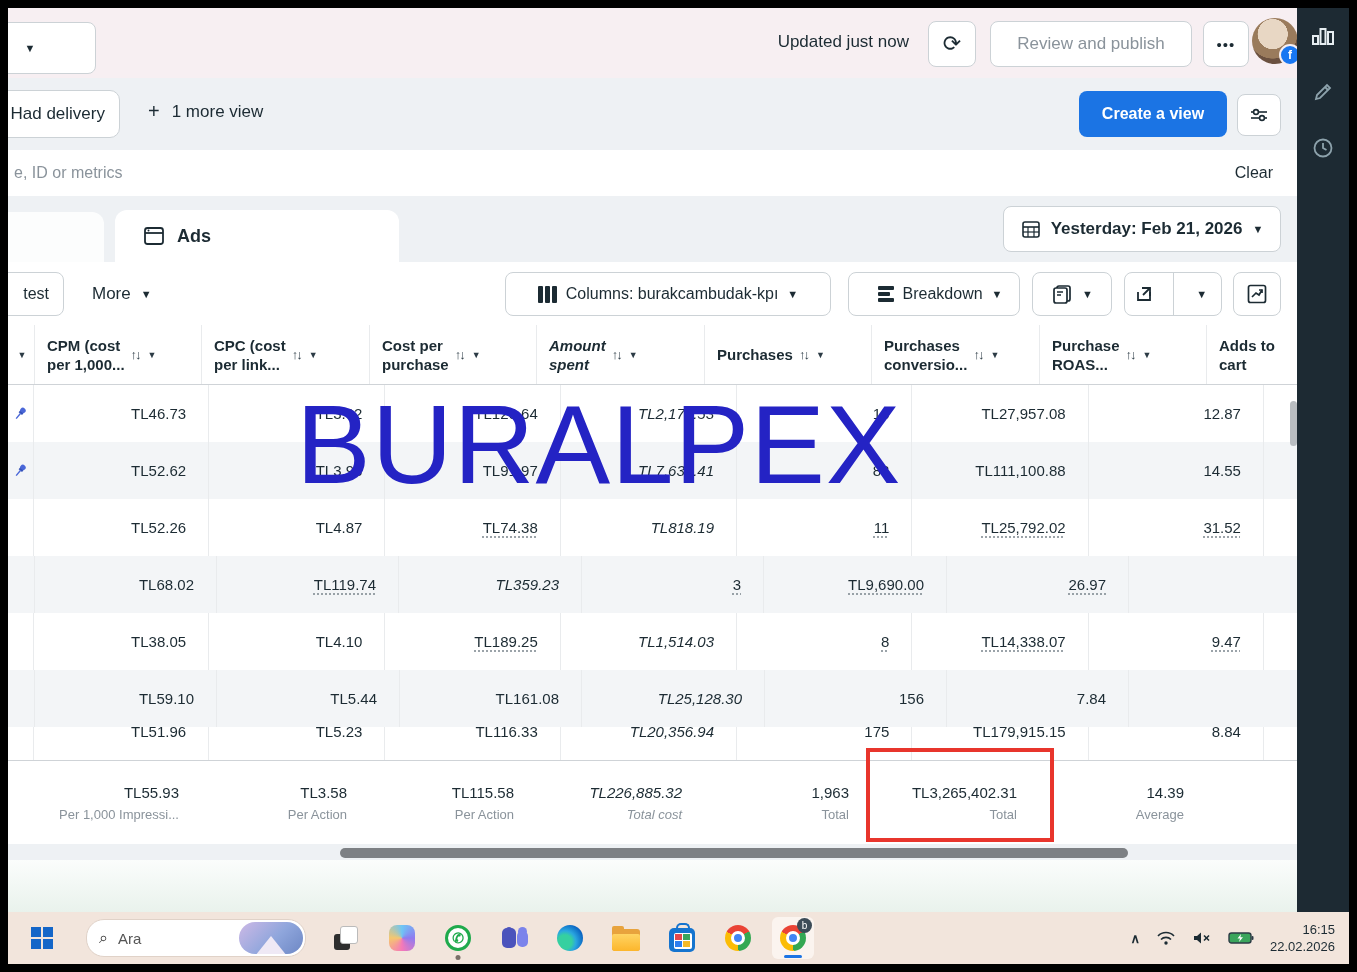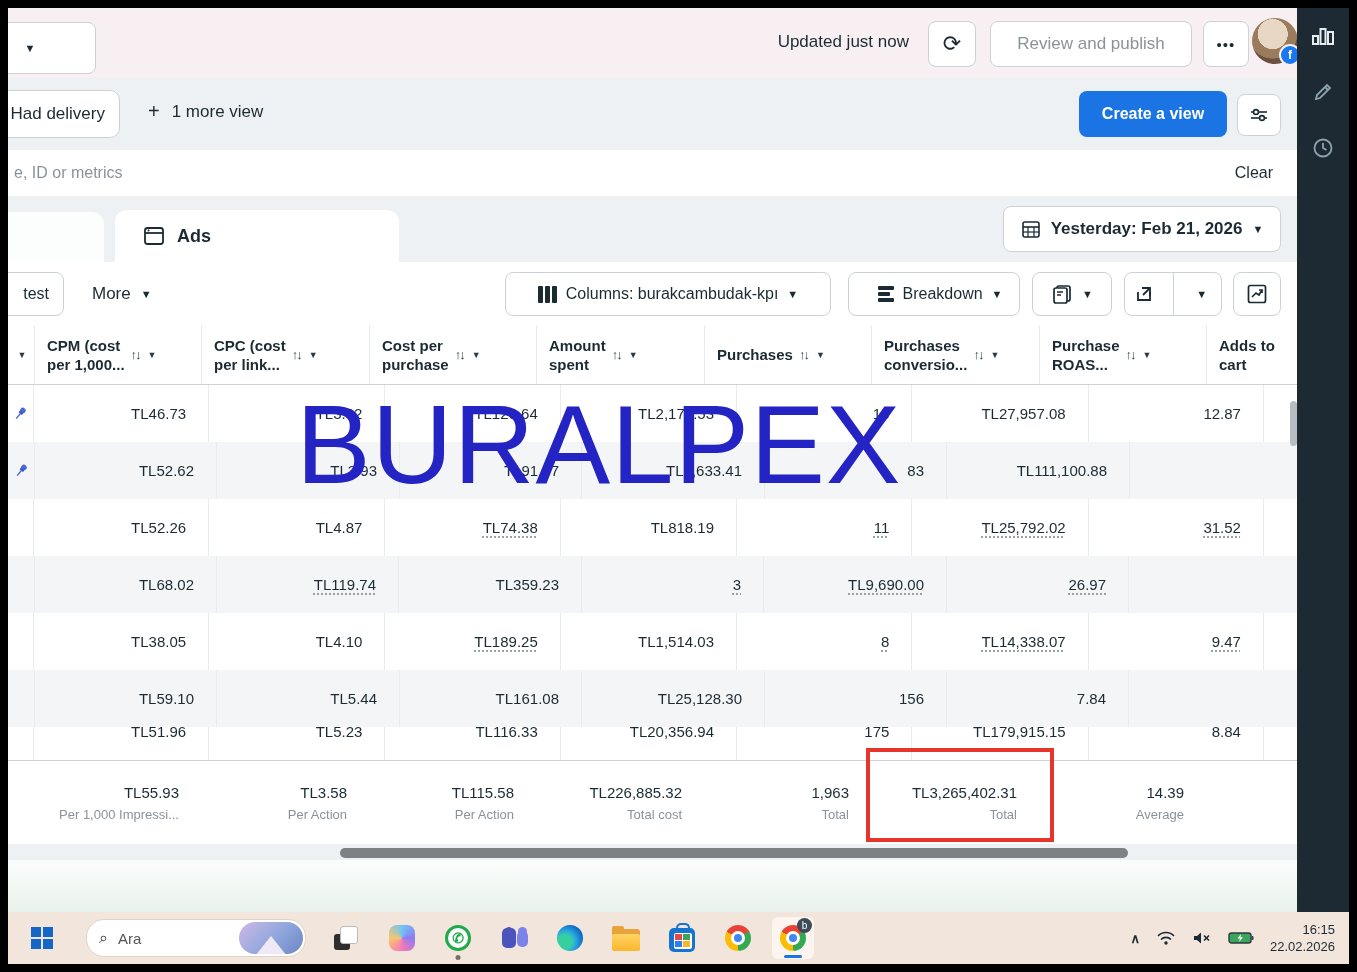--- a/index.html
+++ b/index.html
@@ -61,21 +61,21 @@
   .table{position:absolute;left:0;top:317px;width:100%;background:#fff;}
   .hrow{display:flex;height:59px;border-bottom:1px solid #cfd3d7;background:#fff;}
   .hcell{display:flex;align-items:center;border-right:1px solid #e9ebed;box-sizing:border-box;padding-left:12px;gap:6px;}
   .hlabel{display:flex;flex-direction:column;font-size:15px;font-weight:bold;line-height:19px;}
   .sort{font-size:13px;color:#2c3b45;letter-spacing:-2px;cursor:pointer;}
   .hcaret{font-size:9px;color:#2c3b45;cursor:pointer;margin-left:2px;}
   .trow{display:flex;height:57px;background:#fff;gap:15px;}
   .trow.alt{background:#f3f5f7;}
   .cell{display:flex;align-items:center;justify-content:flex-end;padding-right:22px;box-sizing:border-box;border-right:1px solid #e9ebed;font-size:15px;color:#1c2b33;}
   .c0{width:27px;padding:0;justify-content:center;}
-  .c1{width:167px;}.c2{width:168px;}.c3{width:167px;}.c4{width:168px;}
+  .c1{width:167px;}.c2{width:168px;}.c3{width:167px;}.c4{width:168px;font-style:italic;}
   .c5{width:167px;}.c6{width:168px;}.c7{width:167px;}
   .c8{flex:1 1 auto;border-right:none;}
   .u{text-decoration:underline dotted #7b858d;text-underline-offset:4px;}
   .srow{display:flex;height:83px;background:#fff;border-top:1px solid #cfd3d7;position:relative;}
   .scell{display:flex;flex-direction:column;align-items:flex-end;justify-content:center;gap:6px;padding-right:22px;box-sizing:border-box;border-right:1px solid #fff;}
   .sval{font-size:15px;color:#1c2b33;}
   .slab{font-size:13px;color:#8a939b;}
   .vscroll{position:absolute;right:4px;top:393px;width:7px;height:45px;background:#b9bdc1;border-radius:4px;}
   .hscroll{position:absolute;left:332px;top:840px;width:788px;height:10px;background:#7d8084;border-radius:6px;cursor:pointer;}
   .belowtable{position:absolute;left:0;top:852px;width:100%;height:52px;background:linear-gradient(#fbfdfc,#e9f2ec);}
@@ -373,20 +373,23 @@
         </div>
       <div class="cell c4">
           <span>TL7,633.41</span>
         </div>
       <div class="cell c5">
           <span>83</span>
         </div>
       <div class="cell c6">
           <span>TL111,100.88</span>
         </div>
+      <div class="cell c7">
+          <span>14.55</span>
+        </div>
       <div class="cell c8"></div>
     </div>
 
     <div class="trow">
       <div class="cell c0"></div>
       <div class="cell c1">
           <span>TL52.26</span>
         </div>
       <div class="cell c2">
           <span>TL4.87</span>

